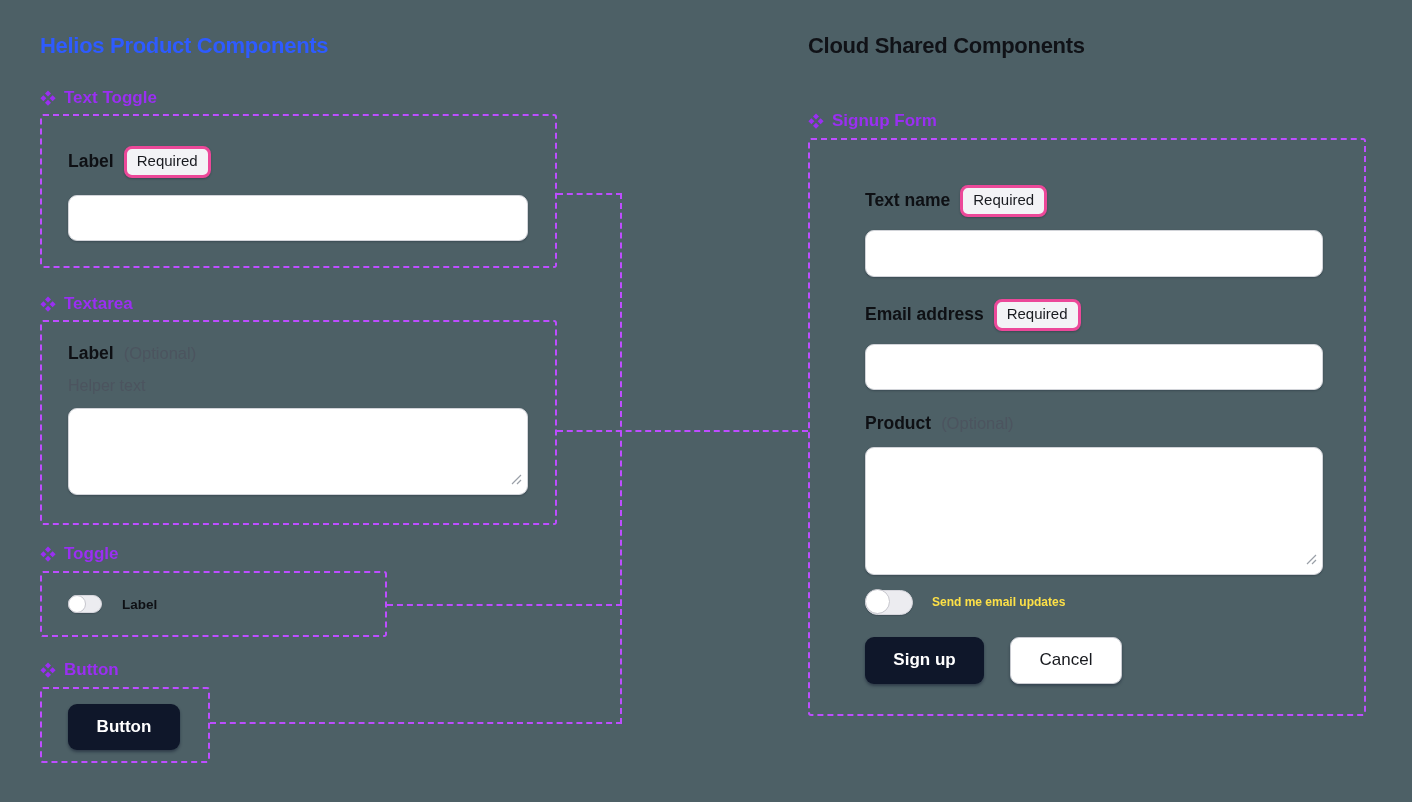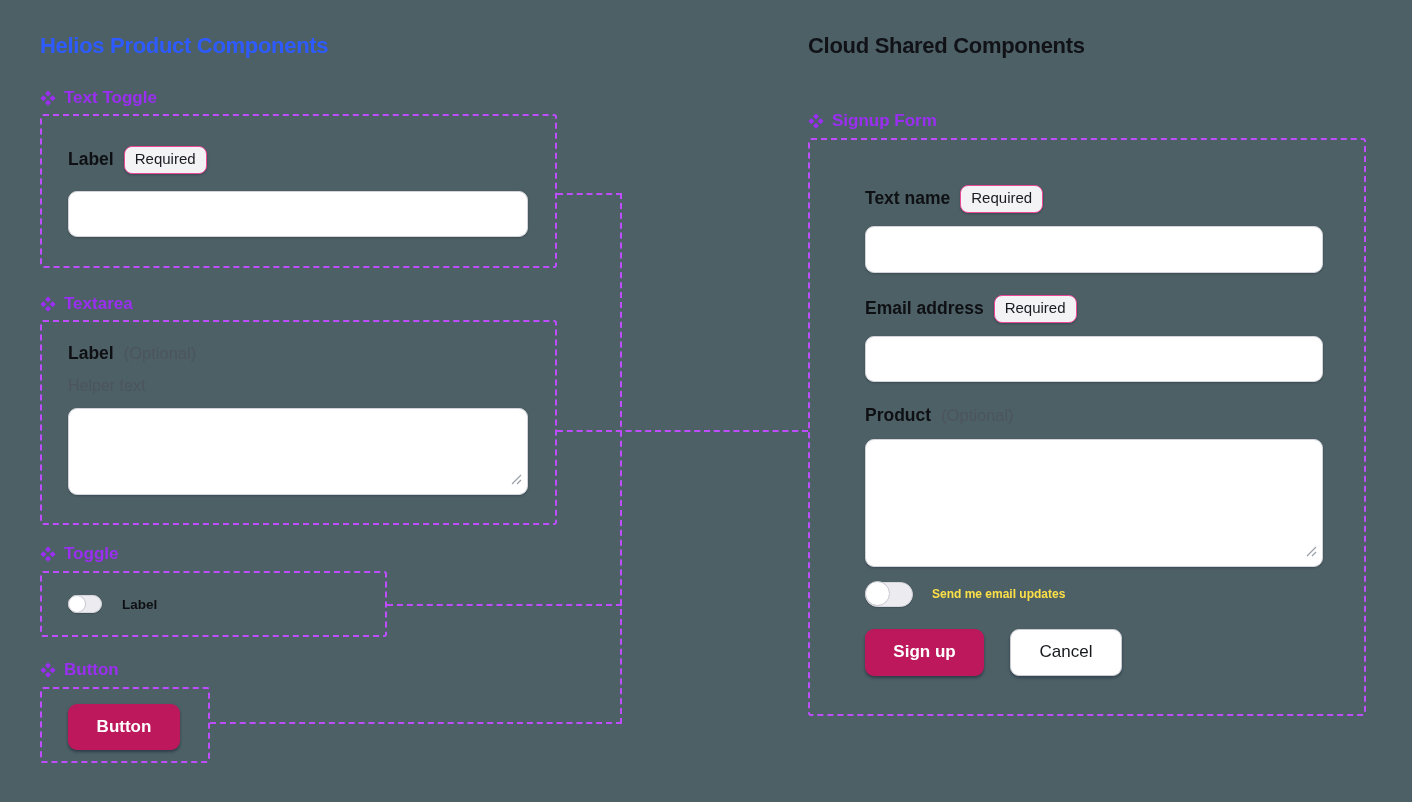--- a/index.html
+++ b/index.html
@@ -63,21 +63,21 @@
     font-weight:700;
     color:#0e1014;
   }
   .muted{
     font-size:16.5px;
     font-weight:400;
     color:#4c545f;
   }
   .badge{
     background:#f3f3f6;
-    border:1px solid #ec4899;
+    border:3px solid #ec4899;
     border-radius:8px;
     padding:3px 10px 4px;
     font-size:15px;
     color:#191b20;
     box-shadow:0 1px 2px rgba(15,20,35,.3);
     line-height:1.25;
   }
   .text-input{
     display:block;
     background:#ffffff;
@@ -127,21 +127,21 @@
   .toggle.large .knob{ width:25px; height:25px; }
 
   .btn{
     font-family:"Liberation Sans", sans-serif;
     font-size:17px;
     border-radius:9px;
     cursor:pointer;
     box-sizing:border-box;
   }
   .btn-primary{
-    background:#be185d;
+    background:#0f172a;
     color:#ffffff;
     font-weight:600;
     border:none;
     box-shadow:0 2px 3px rgba(10,18,40,.45);
   }
   .btn-secondary{
     background:#ffffff;
     color:#17191e;
     font-weight:400;
     border:1.5px solid #c9cbd1;

